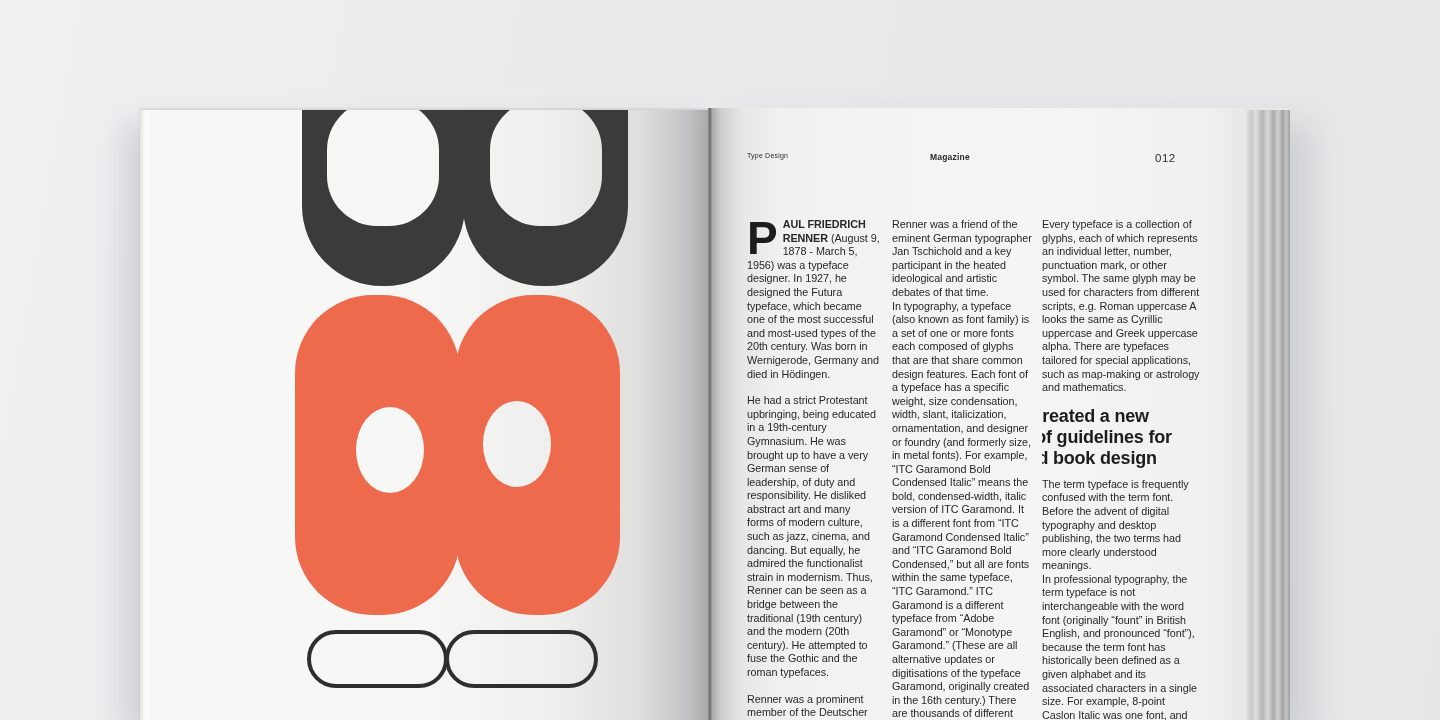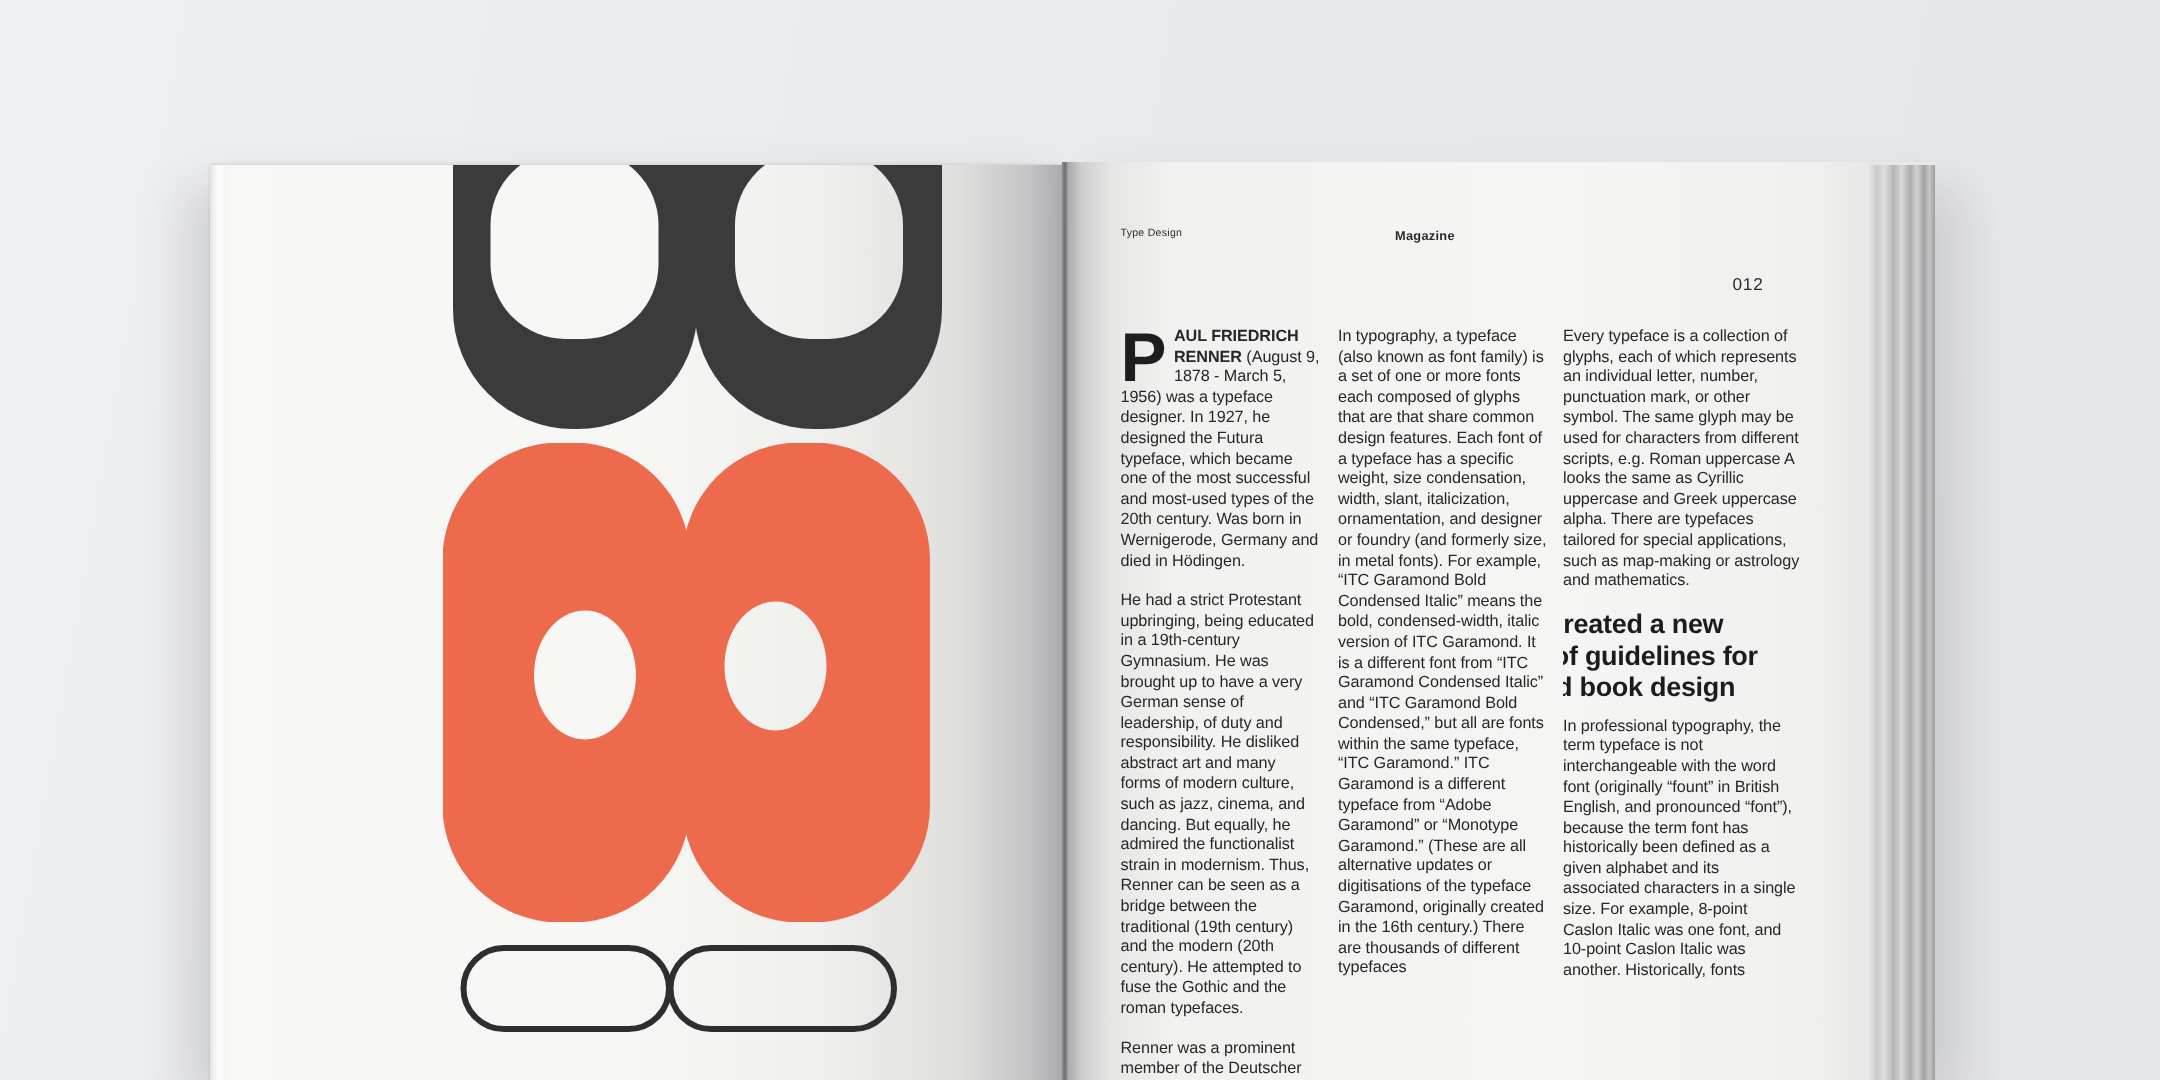--- a/index.html
+++ b/index.html
@@ -46,21 +46,21 @@
     height:58px;border:4px solid #2e2e2e;border-radius:30px;
     box-sizing:border-box;background:transparent;
   }
   .fig-outline .o1{width:141px;}
   .fig-outline .o2{width:153px;margin-left:-3px;}
 
   
   .hdr{position:absolute;top:44px;color:#2b2b2b;}
   .hdr-section{left:35px;font-size:7px;letter-spacing:.2px;}
   .hdr-mag{left:218px;font-size:8.5px;font-weight:bold;letter-spacing:.2px;}
-  .hdr-num{left:443px;font-size:11.5px;letter-spacing:.5px;margin-top:32px;}
+  .hdr-num{left:443px;font-size:11.5px;letter-spacing:.5px;}
 
   .col{
     position:absolute;top:110px;bottom:0;overflow:hidden;
     font-size:10.8px;line-height:13.6px;letter-spacing:-0.05px;
     text-align:left;color:#272727;
   }
   .col1{left:35px;width:133px;}
   .col2{left:180px;width:140px;}
   .col3{left:330px;width:158px;}
   .col p{margin:0;}
@@ -126,26 +126,28 @@
         <p>
           <span class="dropcap">P</span>
           <span class="lead">AUL FRIEDRICH RENNER</span>
           <span>(August 9, 1878 - March 5, 1956) was a typeface designer. In 1927, he designed the Futura typeface, which became one of the most successful and most-used types of the 20th century. Was born in Wernigerode, Germany and died in Hödingen.</span>
         </p>
         <p>He had a strict Protestant upbringing, being educated in a 19th-century Gymnasium. He was brought up to have a very German sense of leadership, of duty and responsibility. He disliked abstract art and many forms of modern culture, such as jazz, cinema, and dancing. But equally, he admired the functionalist strain in modernism. Thus, Renner can be seen as a bridge between the traditional (19th century) and the modern (20th century). He attempted to fuse the Gothic and the roman typefaces.</p>
         <p>Renner was a prominent member of the Deutscher Werkbund (German Work Federation). Two of his major texts are Typografie als Kunst (Typography as Art) and Die Kunst der Typographie (The Art of Typography). He created a new set of guidelines for good book design and invented the popular Futura, a</p>
       </div>
 
       <div class="col col2">
+        <p>Renner was a friend of the eminent German typographer Jan Tschichold and a key participant in the heated ideological and artistic debates of that time.</p>
         <p>In typography, a typeface (also known as font family) is a set of one or more fonts each composed of glyphs that are that share common design features. Each font of a typeface has a specific weight, size condensation, width, slant, italicization, ornamentation, and designer or foundry (and formerly size, in metal fonts). For example, “ITC Garamond Bold Condensed Italic” means the bold, condensed-width, italic version of ITC Garamond. It is a different font from “ITC Garamond Condensed Italic” and “ITC Garamond Bold Condensed,” but all are fonts within the same typeface, “ITC Garamond.” ITC Garamond is a different typeface from “Adobe Garamond” or “Monotype Garamond.” (These are all alternative updates or digitisations of the typeface Garamond, originally created in the 16th century.) There are thousands of different typefaces</p>
       </div>
 
       <div class="col col3">
         <p>Every typeface is a collection of glyphs, each of which represents an individual letter, number, punctuation mark, or other symbol. The same glyph may be used for characters from different scripts, e.g. Roman uppercase A looks the same as Cyrillic uppercase and Greek uppercase alpha. There are typefaces tailored for special applications, such as map-making or astrology and mathematics.</p>
         <div class="pull-quote">He created a new
 set of guidelines for
 good book design</div>
+        <p>The term typeface is frequently confused with the term font. Before the advent of digital typography and desktop publishing, the two terms had more clearly understood meanings.</p>
         <p>In professional typography, the term typeface is not interchangeable with the word font (originally “fount” in British English, and pronounced “font”), because the term font has historically been defined as a given alphabet and its associated characters in a single size. For example, 8-point Caslon Italic was one font, and 10-point Caslon Italic was another. Historically, fonts</p>
       </div>
 
     </div>
   </div>
 </div>
 
 </body></html>

